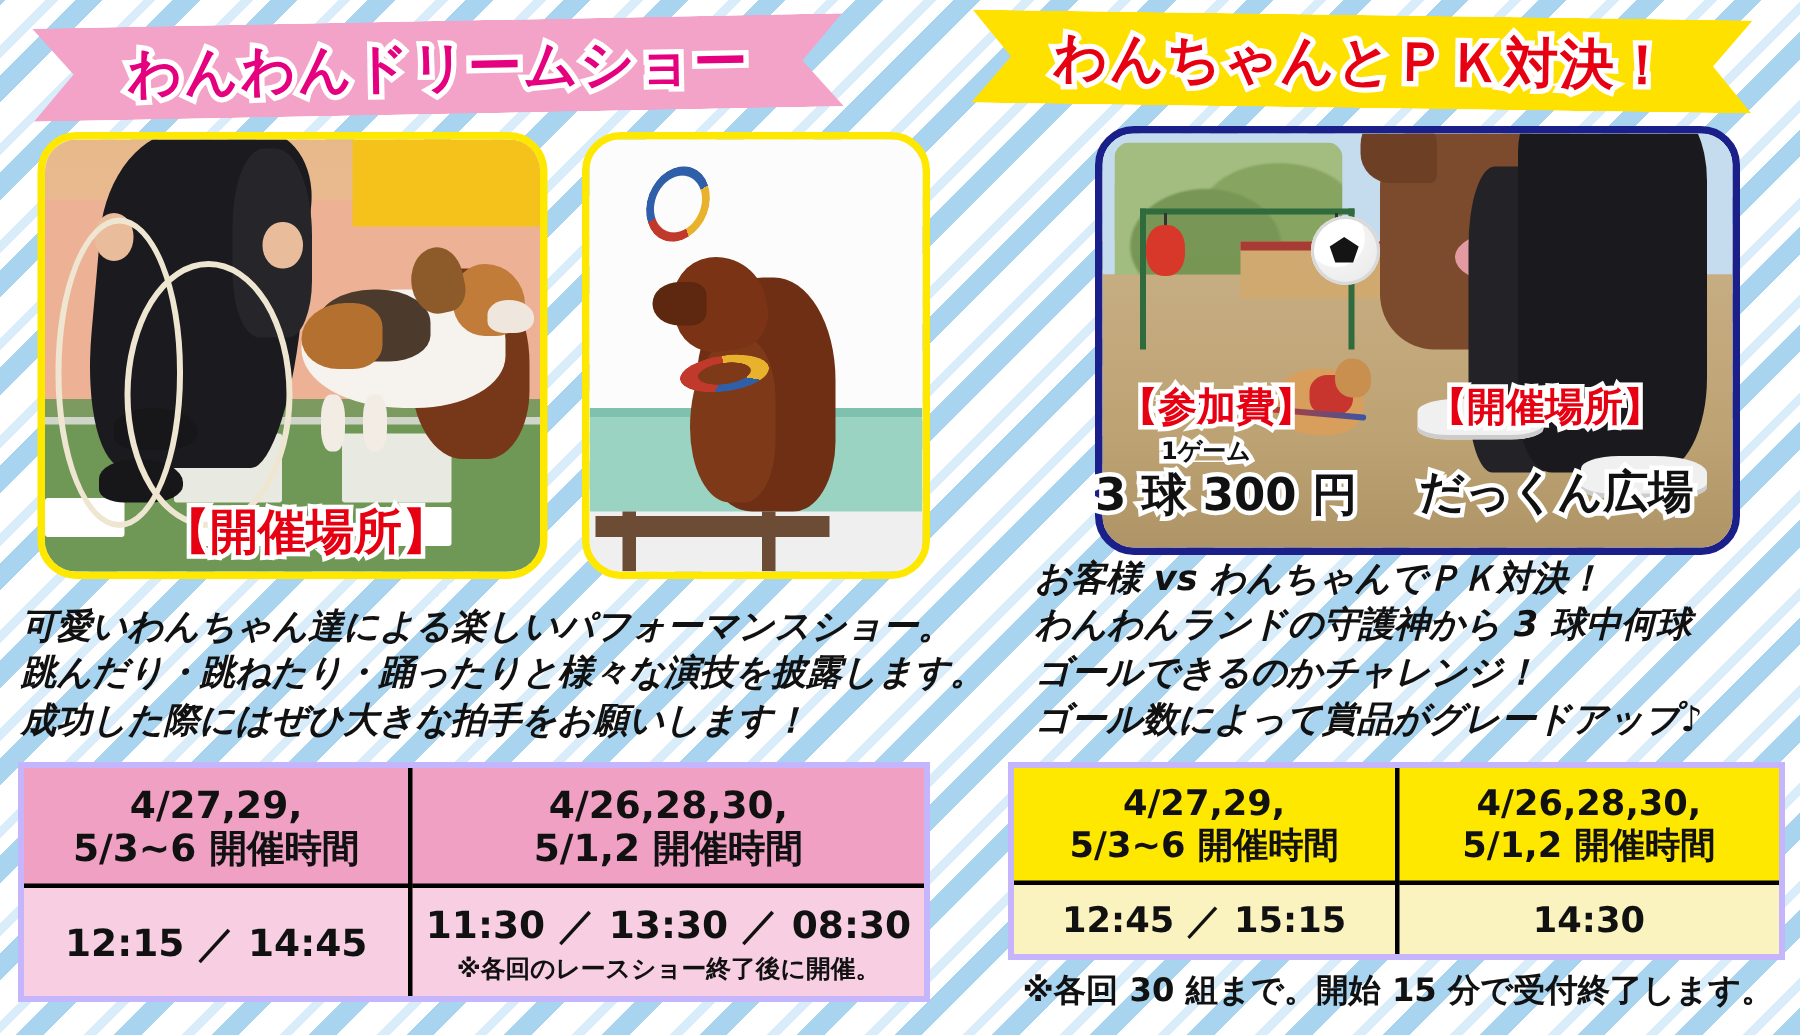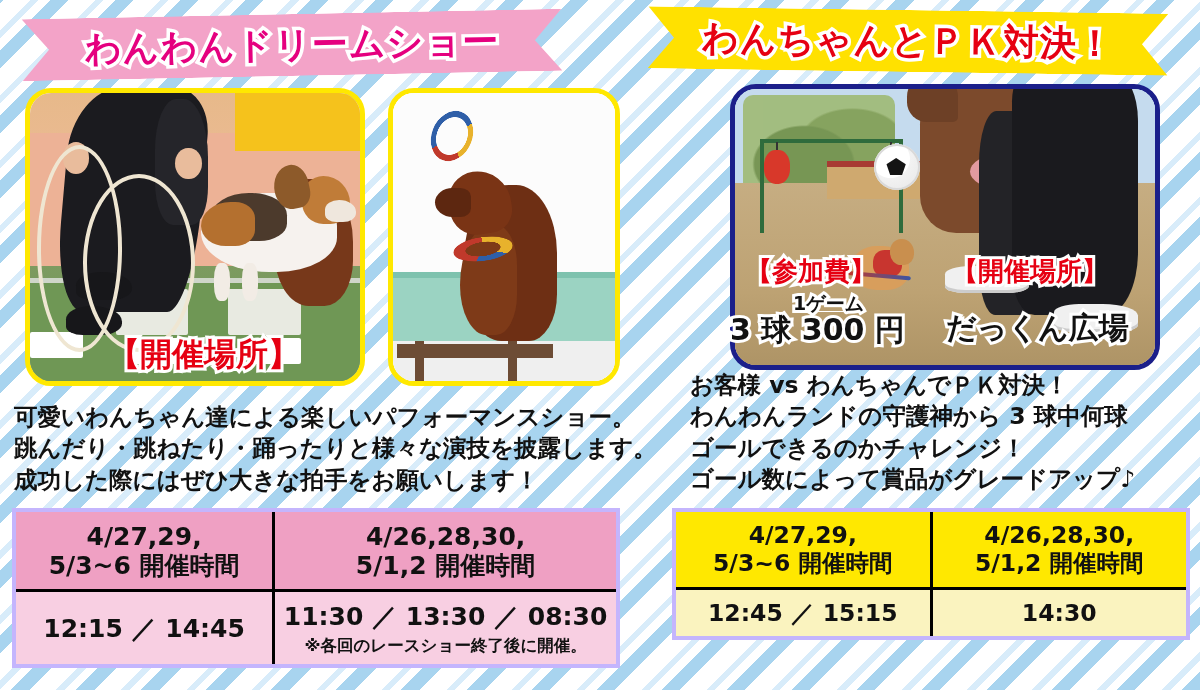--- a/index.html
+++ b/index.html
@@ -181,34 +181,34 @@
     color:#e60012; -webkit-text-stroke:6px #ffffff; paint-order:stroke fill;
   }
   .cap-black{
     color:#111111; -webkit-text-stroke:6px #ffffff; paint-order:stroke fill;
   }
 
   #cap-venue-label{ left:108px; top:333px; font-size:32px; }
   #cap-venue-value{ left:284px; top:331px; font-size:34px; }
 
   #pk-fee-label{ left:746px; top:254px; font-size:26px; }
-  #pk-fee-small{ left:793px; top:291px; font-size:19px;text-decoration:underline; }
+  #pk-fee-small{ left:774px; top:291px; font-size:16px;text-decoration:underline; }
   #pk-fee-price{ left:730px; top:310px; font-size:30px;text-align:right; }
   #pk-venue-label{ left:952px; top:254px; font-size:26px; }
   #pk-venue-value{ left:946px; top:308px; font-size:30px;text-align:right; }
 
   
   .desc{
     position:absolute; font-weight:bold; color:#111;
     font-family:"DejaVu Sans","Liberation Sans",sans-serif;
     line-height:1.33;
   }
   #desc-show{ left:14px; top:402px; font-size:23.5px; }
   #desc-pk{ left:690px; top:370px; font-size:23.5px; }
-  .desc div{ white-space:nowrap; }
+  .desc div{ white-space:nowrap;font-style:italic; }
 
   
   .sched{
     position:absolute; border:4px solid #c4b5fd; border-collapse:collapse;
     table-layout:fixed;
   }
   .sched td{
     border:3px solid #000; text-align:center; vertical-align:middle;
     font-weight:bold; color:#111;
     font-family:"DejaVu Sans","Liberation Sans",sans-serif;
@@ -378,14 +378,15 @@
         <div>5/1,2 開催時間</div>
       </td>
     </tr>
     <tr>
       <td class="bd">12:45 ／ 15:15</td>
       <td class="bd">14:30</td>
     </tr>
   </tbody>
     </table>
 
+  <div id="pk-footnote">※各回 30 組まで。開始 15 分で受付終了します。</div>
 
 </div>
 
 </body></html>

